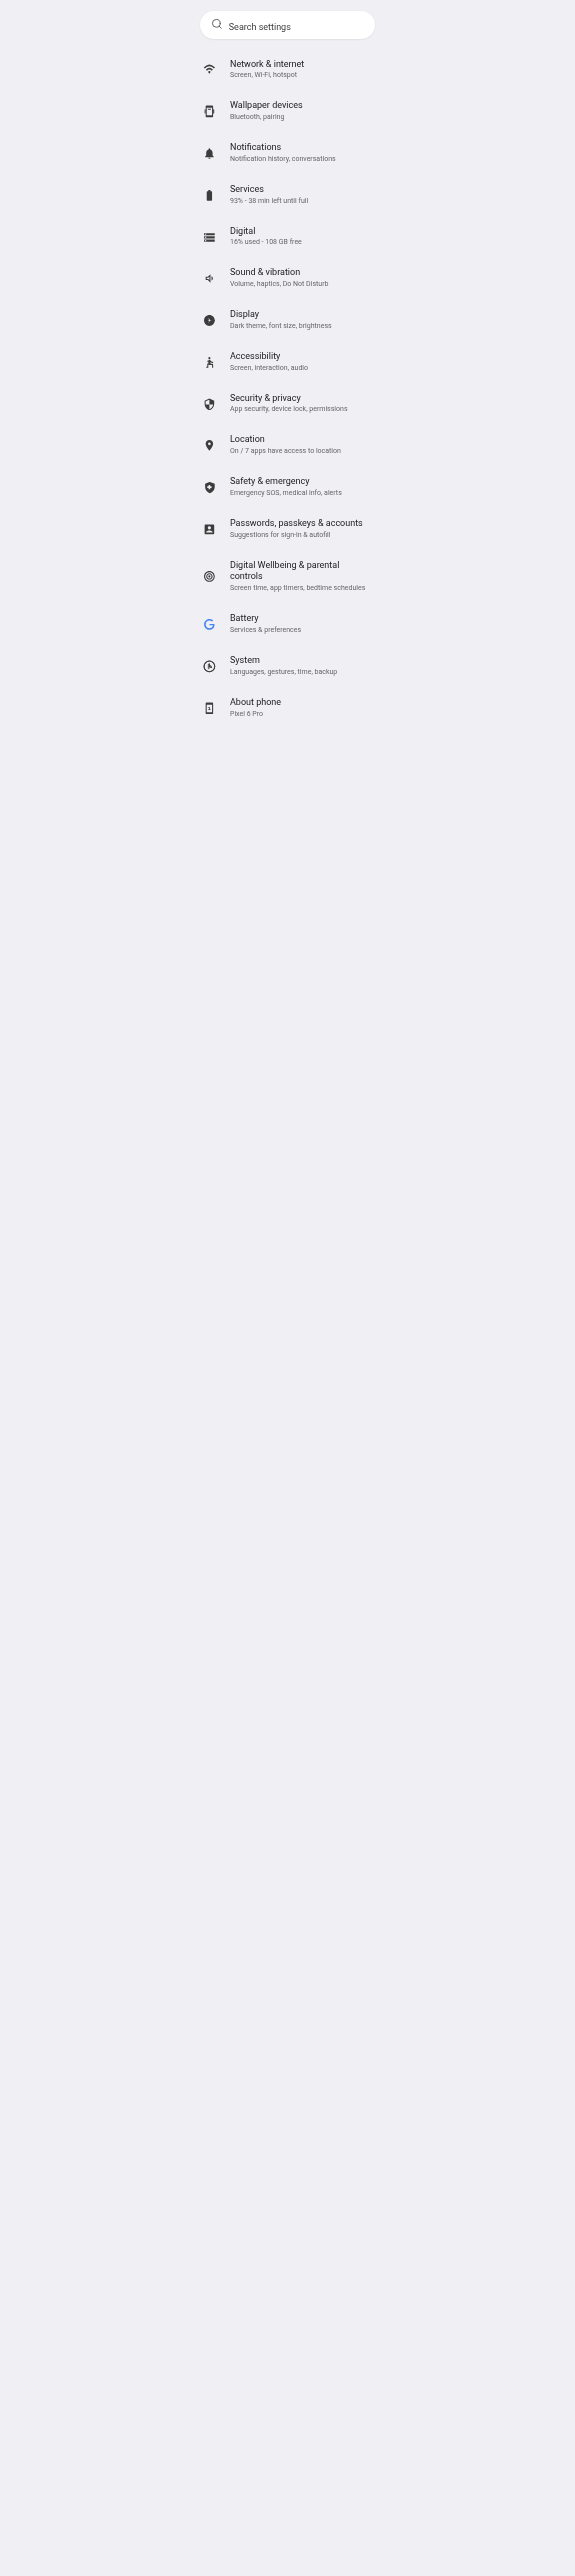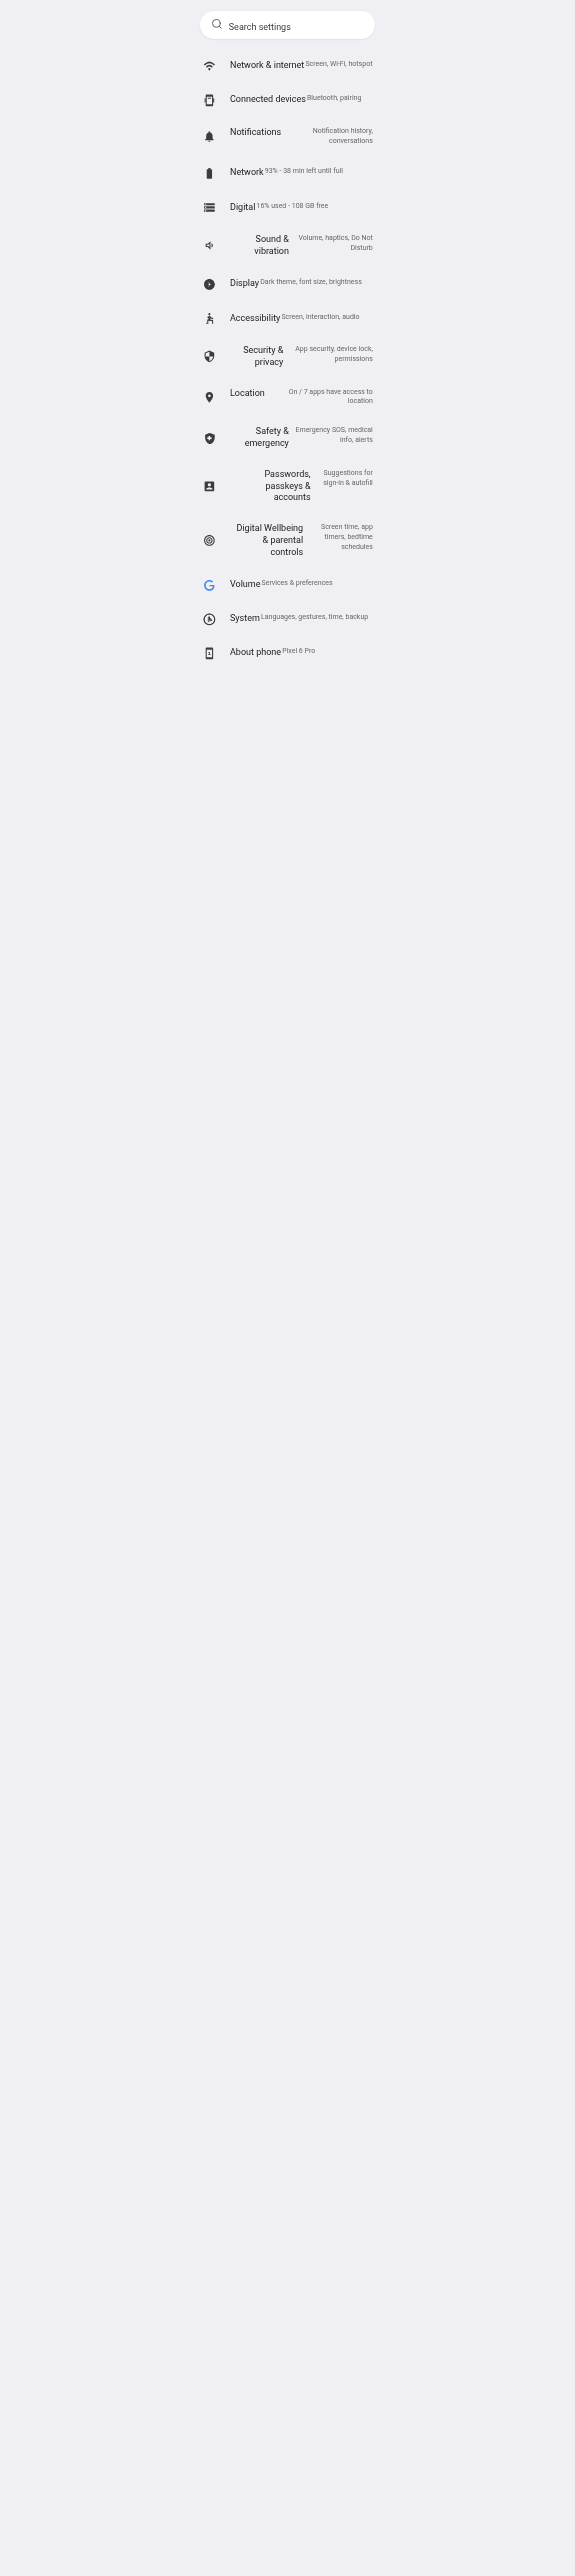--- a/index.html
+++ b/index.html
@@ -65,23 +65,22 @@
     }
 
     .icon-container svg {
       width: 12.8px;
       height: 12.8px;
       fill: #3c3c3c;
     }
 
     .item-text {
       display: flex;
-      flex-direction: row;
+      flex-direction: column;
       gap: 1.1px;
-      text-align: right;
     }
 
     .item-title {
       font-size: 9px;
       color: #1a1a1a;
       font-weight: 400;
       line-height: 1.3;
     }
 
     .item-subtitle {
@@ -122,21 +121,21 @@
 
   <div class="settings-item">
     <div class="icon-container">
       <svg viewBox="0 0 24 24">
           <path d="M17 1H7C5.9 1 5 1.9 5 3v18c0 1.1.9 2 2 2h10c1.1 0 2-.9 2-2V3c0-1.1-.9-2-2-2zm0 18H7V5h10v14zM9 7h6v2H9z"></path>
           <rect x="3" y="8" width="2" height="8" rx="1"></rect>
           <rect x="19" y="8" width="2" height="8" rx="1"></rect>
         </svg>
     </div>
     <div class="item-text">
-      <span class="item-title">Connected devices</span>
+      <span class="item-title">Wallpaper devices</span>
       <span class="item-subtitle">Bluetooth, pairing</span>
     </div>
   </div>
 
 
   <div class="settings-item">
     <div class="icon-container">
       <svg viewBox="0 0 24 24">
           <path d="M12 22c1.1 0 2-.9 2-2h-4c0 1.1.9 2 2 2zm6-6v-5c0-3.07-1.64-5.64-4.5-6.32V4c0-.83-.67-1.5-1.5-1.5s-1.5.67-1.5 1.5v.68C7.63 5.36 6 7.92 6 11v5l-2 2v1h16v-1l-2-2z"></path>
         </svg>
@@ -147,21 +146,21 @@
     </div>
   </div>
 
   <div class="settings-item">
     <div class="icon-container">
       <svg viewBox="0 0 24 24">
           <path d="M15.67 4H14V2h-4v2H8.33C7.6 4 7 4.6 7 5.33v15.33C7 21.4 7.6 22 8.33 22h7.33c.74 0 1.34-.6 1.34-1.33V5.33C17 4.6 16.4 4 15.67 4z"></path>
         </svg>
     </div>
     <div class="item-text">
-      <span class="item-title">Network</span>
+      <span class="item-title">Services</span>
       <span class="item-subtitle">93% - 38 min left until full</span>
     </div>
   </div>
 
   <div class="settings-item">
     <div class="icon-container">
       <svg viewBox="0 0 24 24">
           <path d="M2 20h20v-4H2v4zm2-3h2v2H4v-2zM2 4v4h20V4H2zm4 3H4V5h2v2zm-4 7h20v-4H2v4zm2-3h2v2H4v-2z"></path>
         </svg>
     </div>
@@ -273,21 +272,21 @@
     </div>
   </div>
 
   <div class="settings-item">
     <div class="icon-container">
       <svg viewBox="0 0 24 24" width="12.8" height="12.8">
         <path d="M21.35 11.1H12.18V13.83H18.69C18.36 17.64 15.19 19.27 12.19 19.27C8.36 19.27 5 16.25 5 12C5 7.9 8.2 4.73 12.2 4.73C15.29 4.73 17.1 6.7 17.1 6.7L19 4.72C19 4.72 16.56 2 12.1 2C6.42 2 2.03 6.8 2.03 12C2.03 17.05 6.16 22 12.25 22C17.6 22 21.5 18.33 21.5 12.91C21.5 11.76 21.35 11.1 21.35 11.1Z" fill="#4285F4"></path>
       </svg>
     </div>
     <div class="item-text">
-      <span class="item-title">Volume</span>
+      <span class="item-title">Battery</span>
       <span class="item-subtitle">Services &amp; preferences</span>
     </div>
   </div>
 
   <div class="settings-item">
     <div class="icon-container">
       <svg viewBox="0 0 24 24">
           <path d="M12 2C6.48 2 2 6.48 2 12s4.48 10 10 10 10-4.48 10-10S17.52 2 12 2zm-2 14.5v-9l6 4.5-6 4.5z" fill="none" stroke="#3c3c3c" stroke-width="1.5"></path>
           <circle cx="12" cy="12" r="10" fill="none" stroke="#3c3c3c" stroke-width="2"></circle>
           <path d="M12 7v5l4 2" stroke="#3c3c3c" stroke-width="2" fill="none" stroke-linecap="round"></path>

